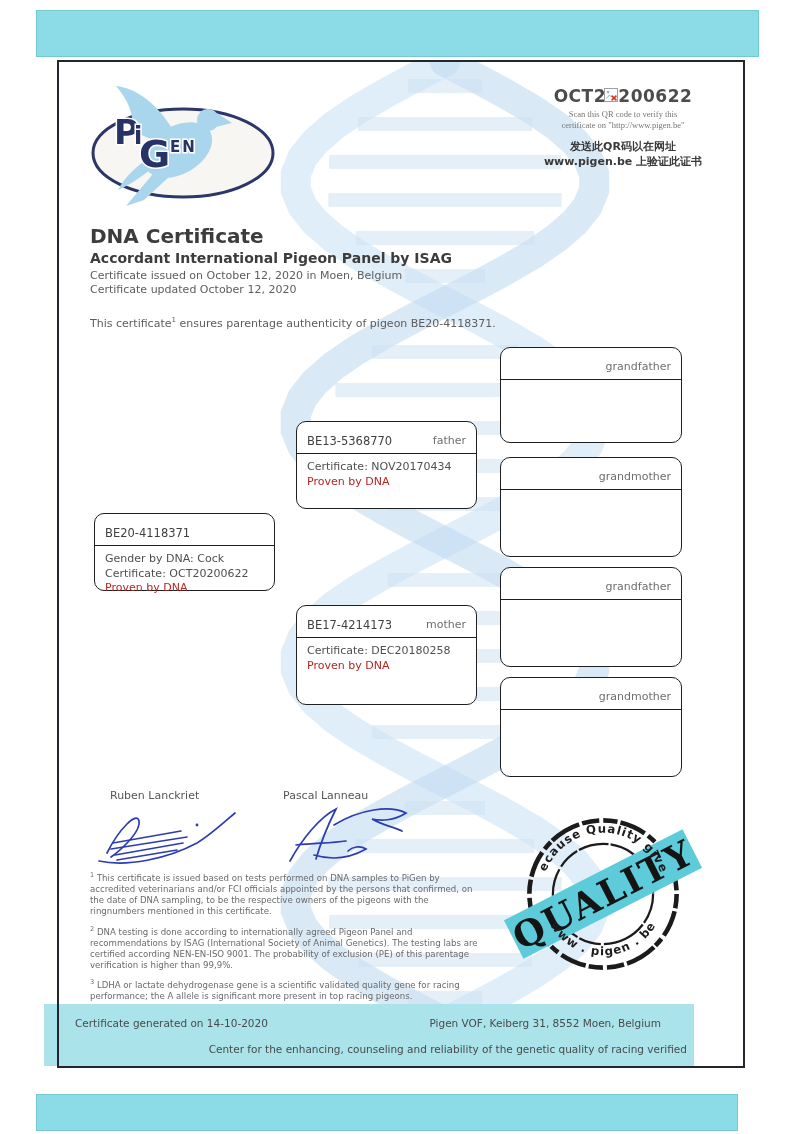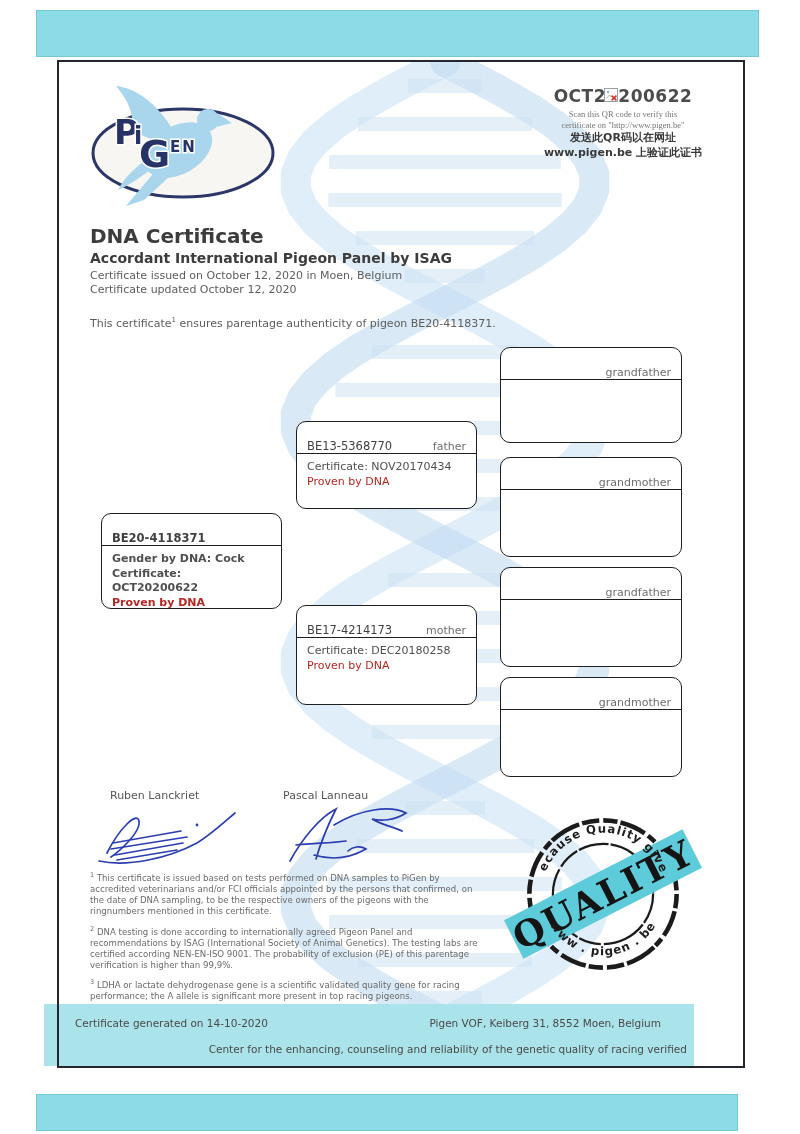--- a/index.html
+++ b/index.html
@@ -17,38 +17,38 @@
   
   .helix-wrap{left:165px;top:62px;width:560px;height:1004px;z-index:0;overflow:hidden;}
 
   
   .logo{left:78px;top:80px;width:210px;height:132px;z-index:2;}
 
   
   .hdr-right{left:518px;top:86px;width:210px;text-align:center;z-index:2;}
   .cert-no{font-size:17px;font-weight:bold;color:#4c4c4c;letter-spacing:.5px;}
   .qr-en{margin-top:3px;font-size:8.5px;line-height:11px;color:#767676;font-family:Liberation Serif, serif;}
-  .qr-zh{font-size:11px;line-height:14.5px;font-weight:bold;color:#3a3a3a;}
+  .qr-zh{margin-top:9px;font-size:11px;line-height:14.5px;font-weight:bold;color:#3a3a3a;}
   .broken-img{position:absolute;left:86px;top:1px;width:14px;height:14px;background:#fff;}
 
   
   .t-main{left:90px;top:224px;font-size:20px;font-weight:bold;color:#3c3c3c;z-index:2;}
   .t-sub{left:90px;top:250px;font-size:14px;font-weight:bold;color:#3c3c3c;z-index:2;}
   .iline{left:90px;font-size:11px;color:#5d5d5d;z-index:2;text-align:right;}
   .iline sup{font-size:7px;}
 
   
   .pbox{background:#fff;border:1.6px solid #1f1f1f;border-radius:10px;z-index:2;box-sizing:border-box;}
-  .pbox .hd{display:flex;justify-content:space-between;align-items:flex-end;
+  .pbox .hd{display:flex;justify-content:space-between;align-items:center;
             padding:6px 10px 0 10px;height:25px;border-bottom:1.6px solid #1f1f1f;}
   .ring{font-size:11.5px;color:#3f3f3f;}
   .rel{font-size:11px;color:#6e6e6e;}
   .bd{padding:6px 10px;font-size:11px;line-height:14.5px;color:#4f4f4f;}
   .proven{color:#b32724;}
-  .box-subject{left:101px;top:513px;width:181px;height:96px;font-weight:bold;}
+  .box-subject{left:94px;top:513px;width:181px;height:78px;}
   .box-father{left:296px;top:421px;width:181px;height:88px;}
   .box-mother{left:296px;top:605px;width:181px;height:100px;}
   .box-gp1{left:500px;top:347px;width:182px;height:96px;}
   .box-gp2{left:500px;top:457px;width:182px;height:100px;}
   .box-gp3{left:500px;top:567px;width:182px;height:100px;}
   .box-gp4{left:500px;top:677px;width:182px;height:100px;}
 
   
   .sig-name{font-size:11px;color:#565656;z-index:2;}
   .sig1n{left:110px;top:789px;} .sig2n{left:283px;top:789px;}

